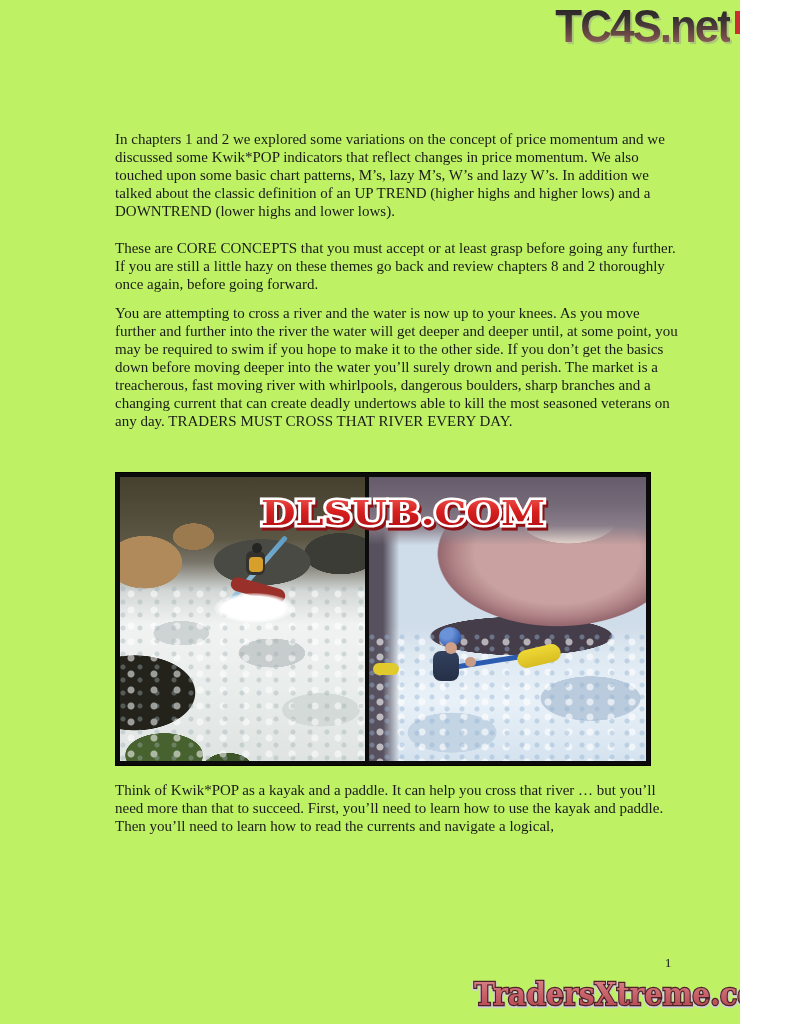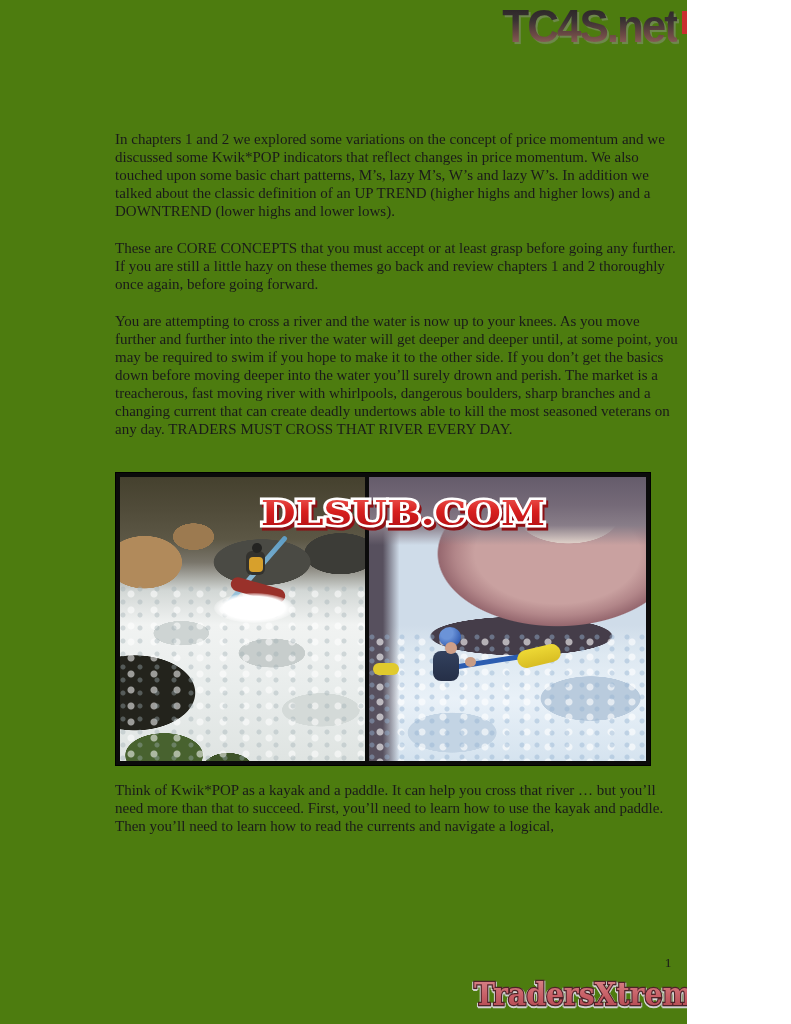--- a/index.html
+++ b/index.html
@@ -1,35 +1,35 @@
 <!DOCTYPE html>
 <html><head>
 <meta charset="utf-8">
 <style>
   html,body{margin:0;padding:0;background:#ffffff;}
-  .page{position:relative;width:687px;height:1024px;background:#4d7c0f;overflow:hidden;
+  .page{position:relative;width:740px;height:1024px;background:#bef264;overflow:hidden;
         font-family:"Liberation Serif",serif;color:#1a1a1a;}
 
   
   .tc4s{position:absolute;top:4px;right:10px;font-family:"Liberation Sans",sans-serif;
         font-weight:700;font-size:44px;letter-spacing:-2px;line-height:1;
         background:linear-gradient(180deg,#262223 0%,#3a3233 38%,#6d4a46 70%,#9c6a62 100%);
         -webkit-background-clip:text;background-clip:text;color:transparent;
         filter:drop-shadow(2px 2px 0 rgba(150,150,150,0.45));
         transform:scaleY(1.04);}
   .red-edge{position:absolute;top:11px;right:0;width:5px;height:23px;background:#c92f2f;}
 
   
   .doc-title{position:absolute;top:93px;left:115px;width:470px;text-align:center;
              font-size:19px;font-weight:700;letter-spacing:0.3px;}
   .para{position:absolute;left:115px;width:566px;font-size:15px;line-height:18px;
         text-align:left;}
   .para.p1{top:130px;}
   .para.p2{top:239px;}
-  .para.p3{top:312px;}
+  .para.p3{top:304px;}
   .para.p4{top:781px;}
 
   
   .montage{position:absolute;left:115px;top:472px;width:536px;height:294px;
            background:#0b0b0b;border:1px solid #000;box-sizing:border-box;
            display:flex;gap:4px;padding:4px;}
   .photo{position:relative;height:100%;overflow:hidden;}
   .photo-left{width:245px;
     background:
       radial-gradient(ellipse 60px 42px at 10% 30%, #b18a5b 0 62%, rgba(0,0,0,0) 63%),
@@ -103,21 +103,21 @@
 </head>
 <body>
 
 <div class="page">
 
   <div class="tc4s">TC4S.net</div>
   <div class="red-edge"></div>
 
 
   <div class="para p1">In chapters 1 and 2 we explored some variations on the concept of price momentum and we discussed some Kwik*POP indicators that reflect changes in price momentum. We also touched upon some basic chart patterns, M’s, lazy M’s, W’s and lazy W’s. In addition we talked about the classic definition of an UP TREND (higher highs and higher lows) and a DOWNTREND (lower highs and lower lows).</div>
-  <div class="para p2">These are CORE CONCEPTS that you must accept or at least grasp before going any further. If you are still a little hazy on these themes go back and review chapters 1 and 2 thoroughly once again, before going forward.</div>
+  <div class="para p2">These are CORE CONCEPTS that you must accept or at least grasp before going any further. If you are still a little hazy on these themes go back and review chapters 8 and 2 thoroughly once again, before going forward.</div>
   <div class="para p3">You are attempting to cross a river and the water is now up to your knees. As you move further and further into the river the water will get deeper and deeper until, at some point, you may be required to swim if you hope to make it to the other side. If you don’t get the basics down before moving deeper into the water you’ll surely drown and perish. The market is a treacherous, fast moving river with whirlpools, dangerous boulders, sharp branches and a changing current that can create deadly undertows able to kill the most seasoned veterans on any day. TRADERS MUST CROSS THAT RIVER EVERY DAY.</div>
 
   <div class="montage">
     <div class="photo photo-left">
       <div class="speckle"></div>
       <div class="kayaker-l">
         <div class="paddle-l"></div>
         <div class="kayak-l"></div>
         <div class="body-l"></div>
         <div class="vest-l"></div>

